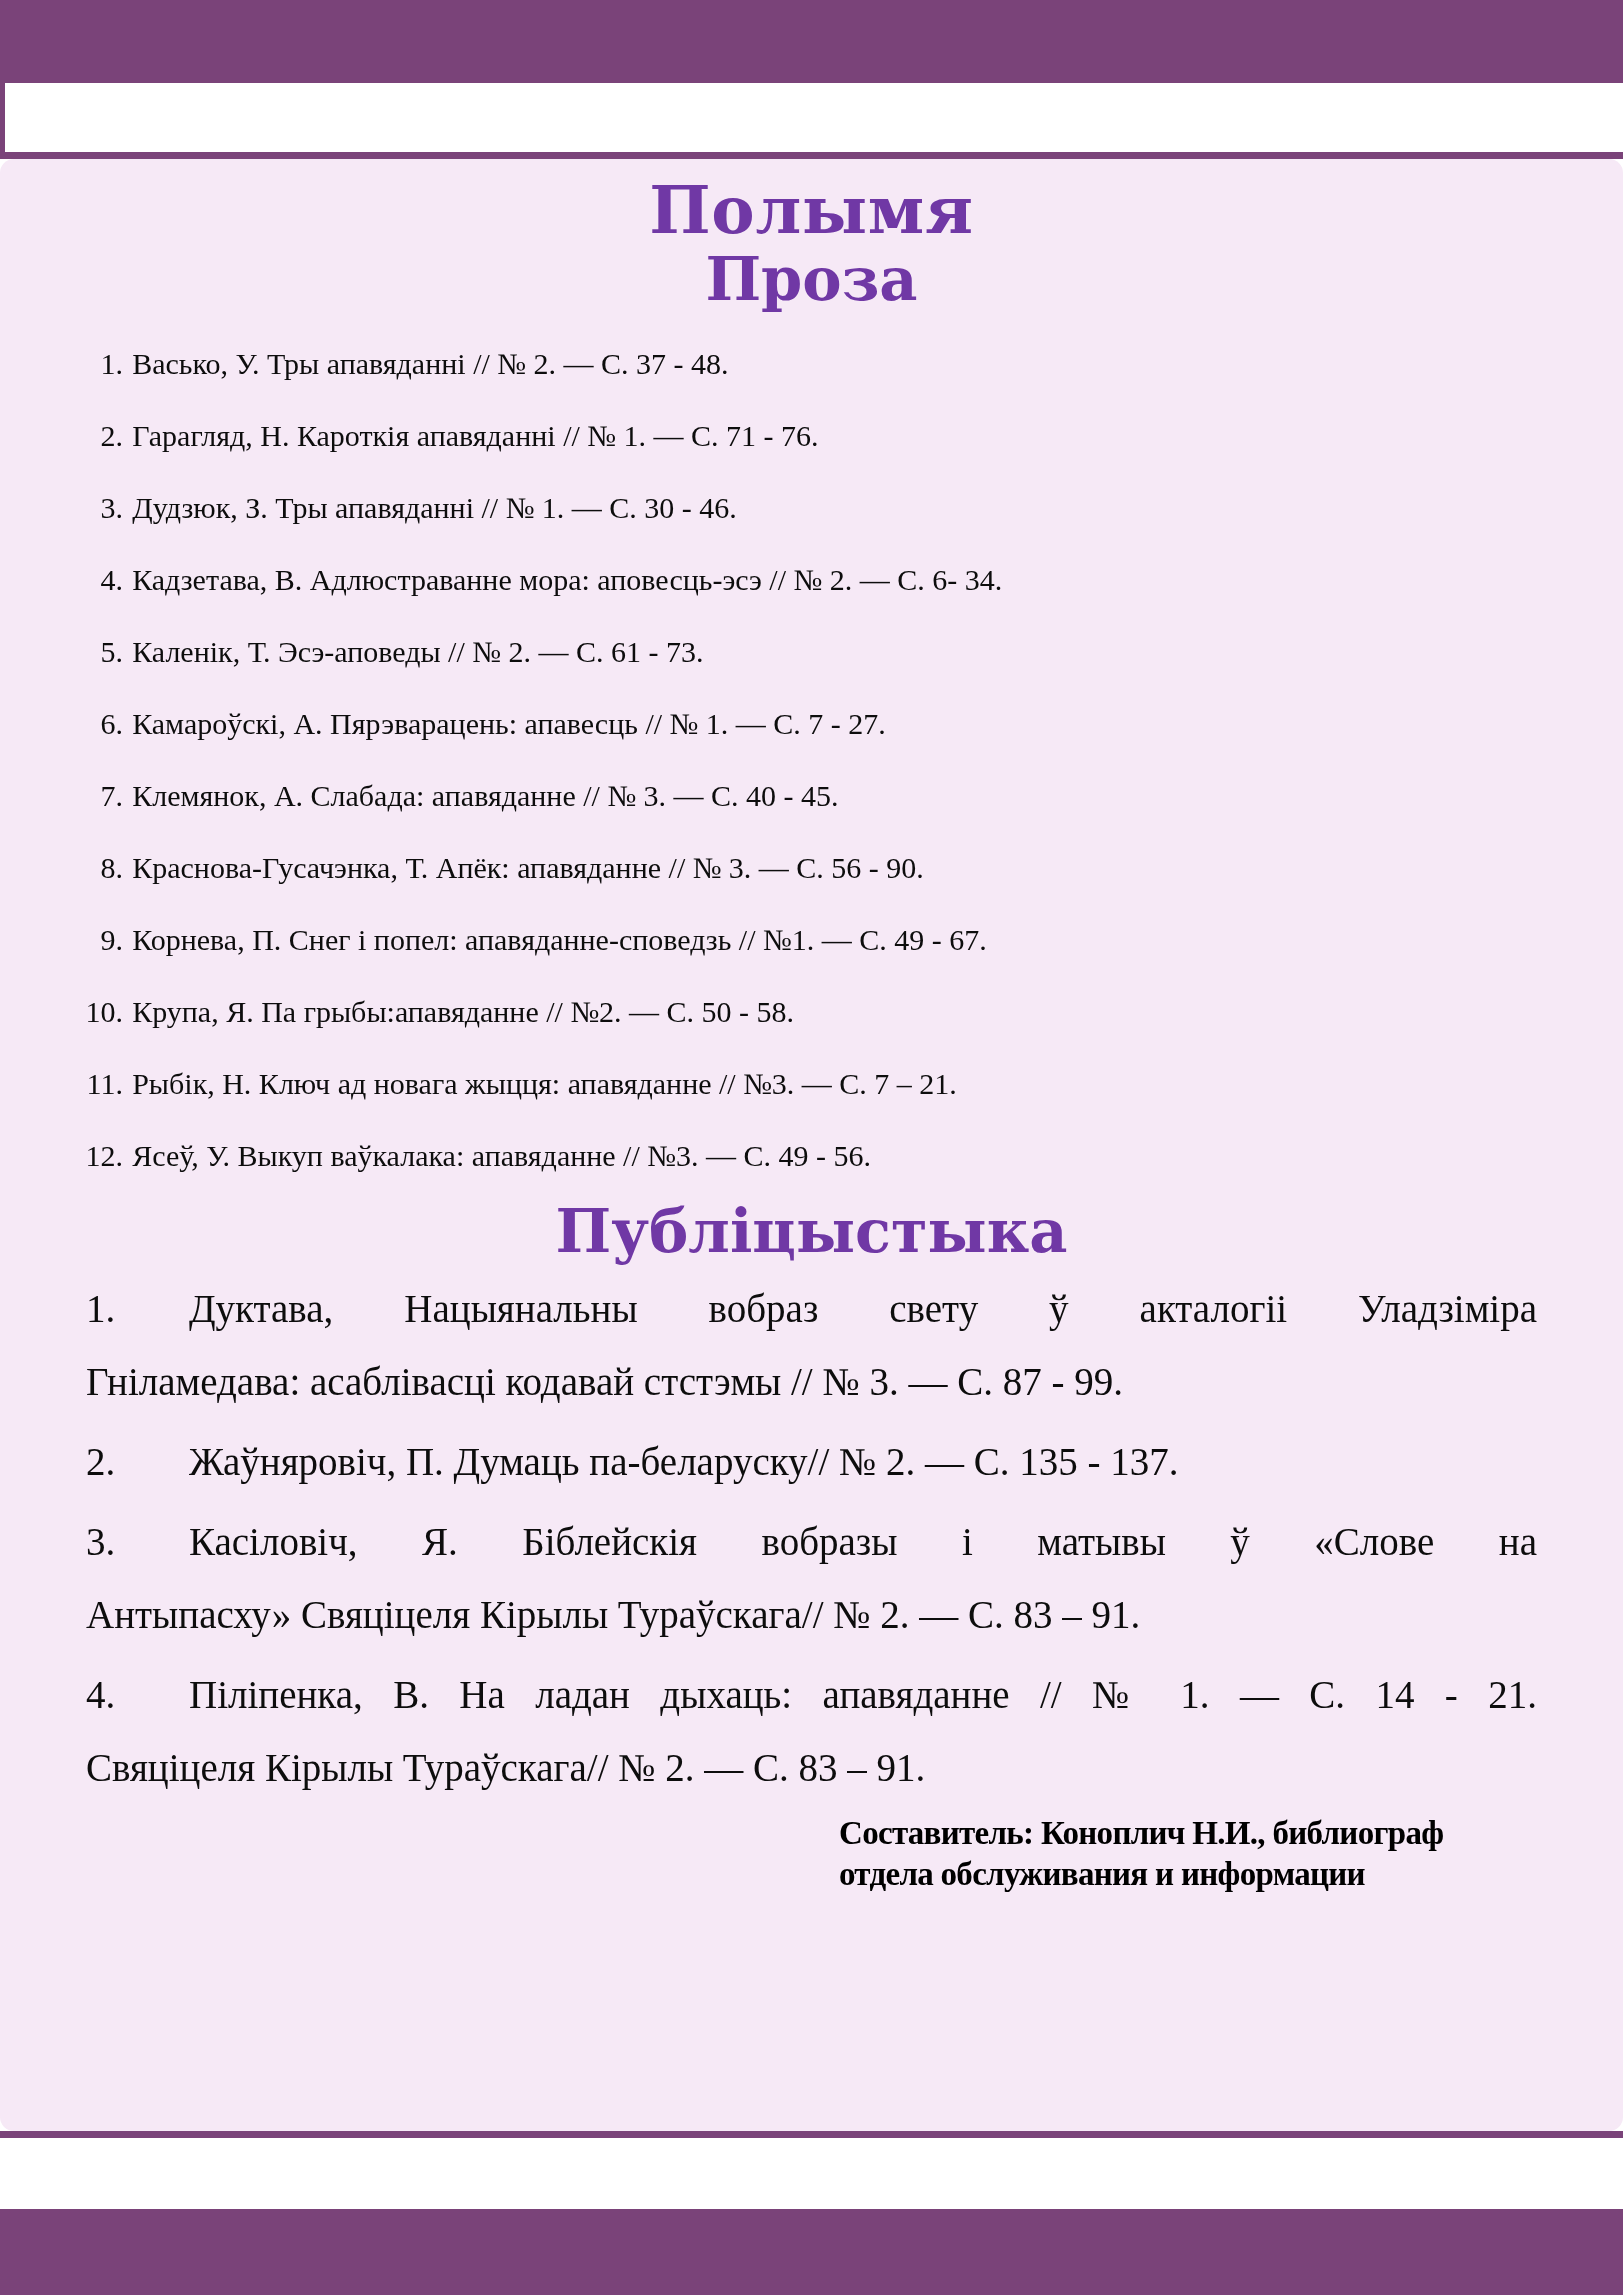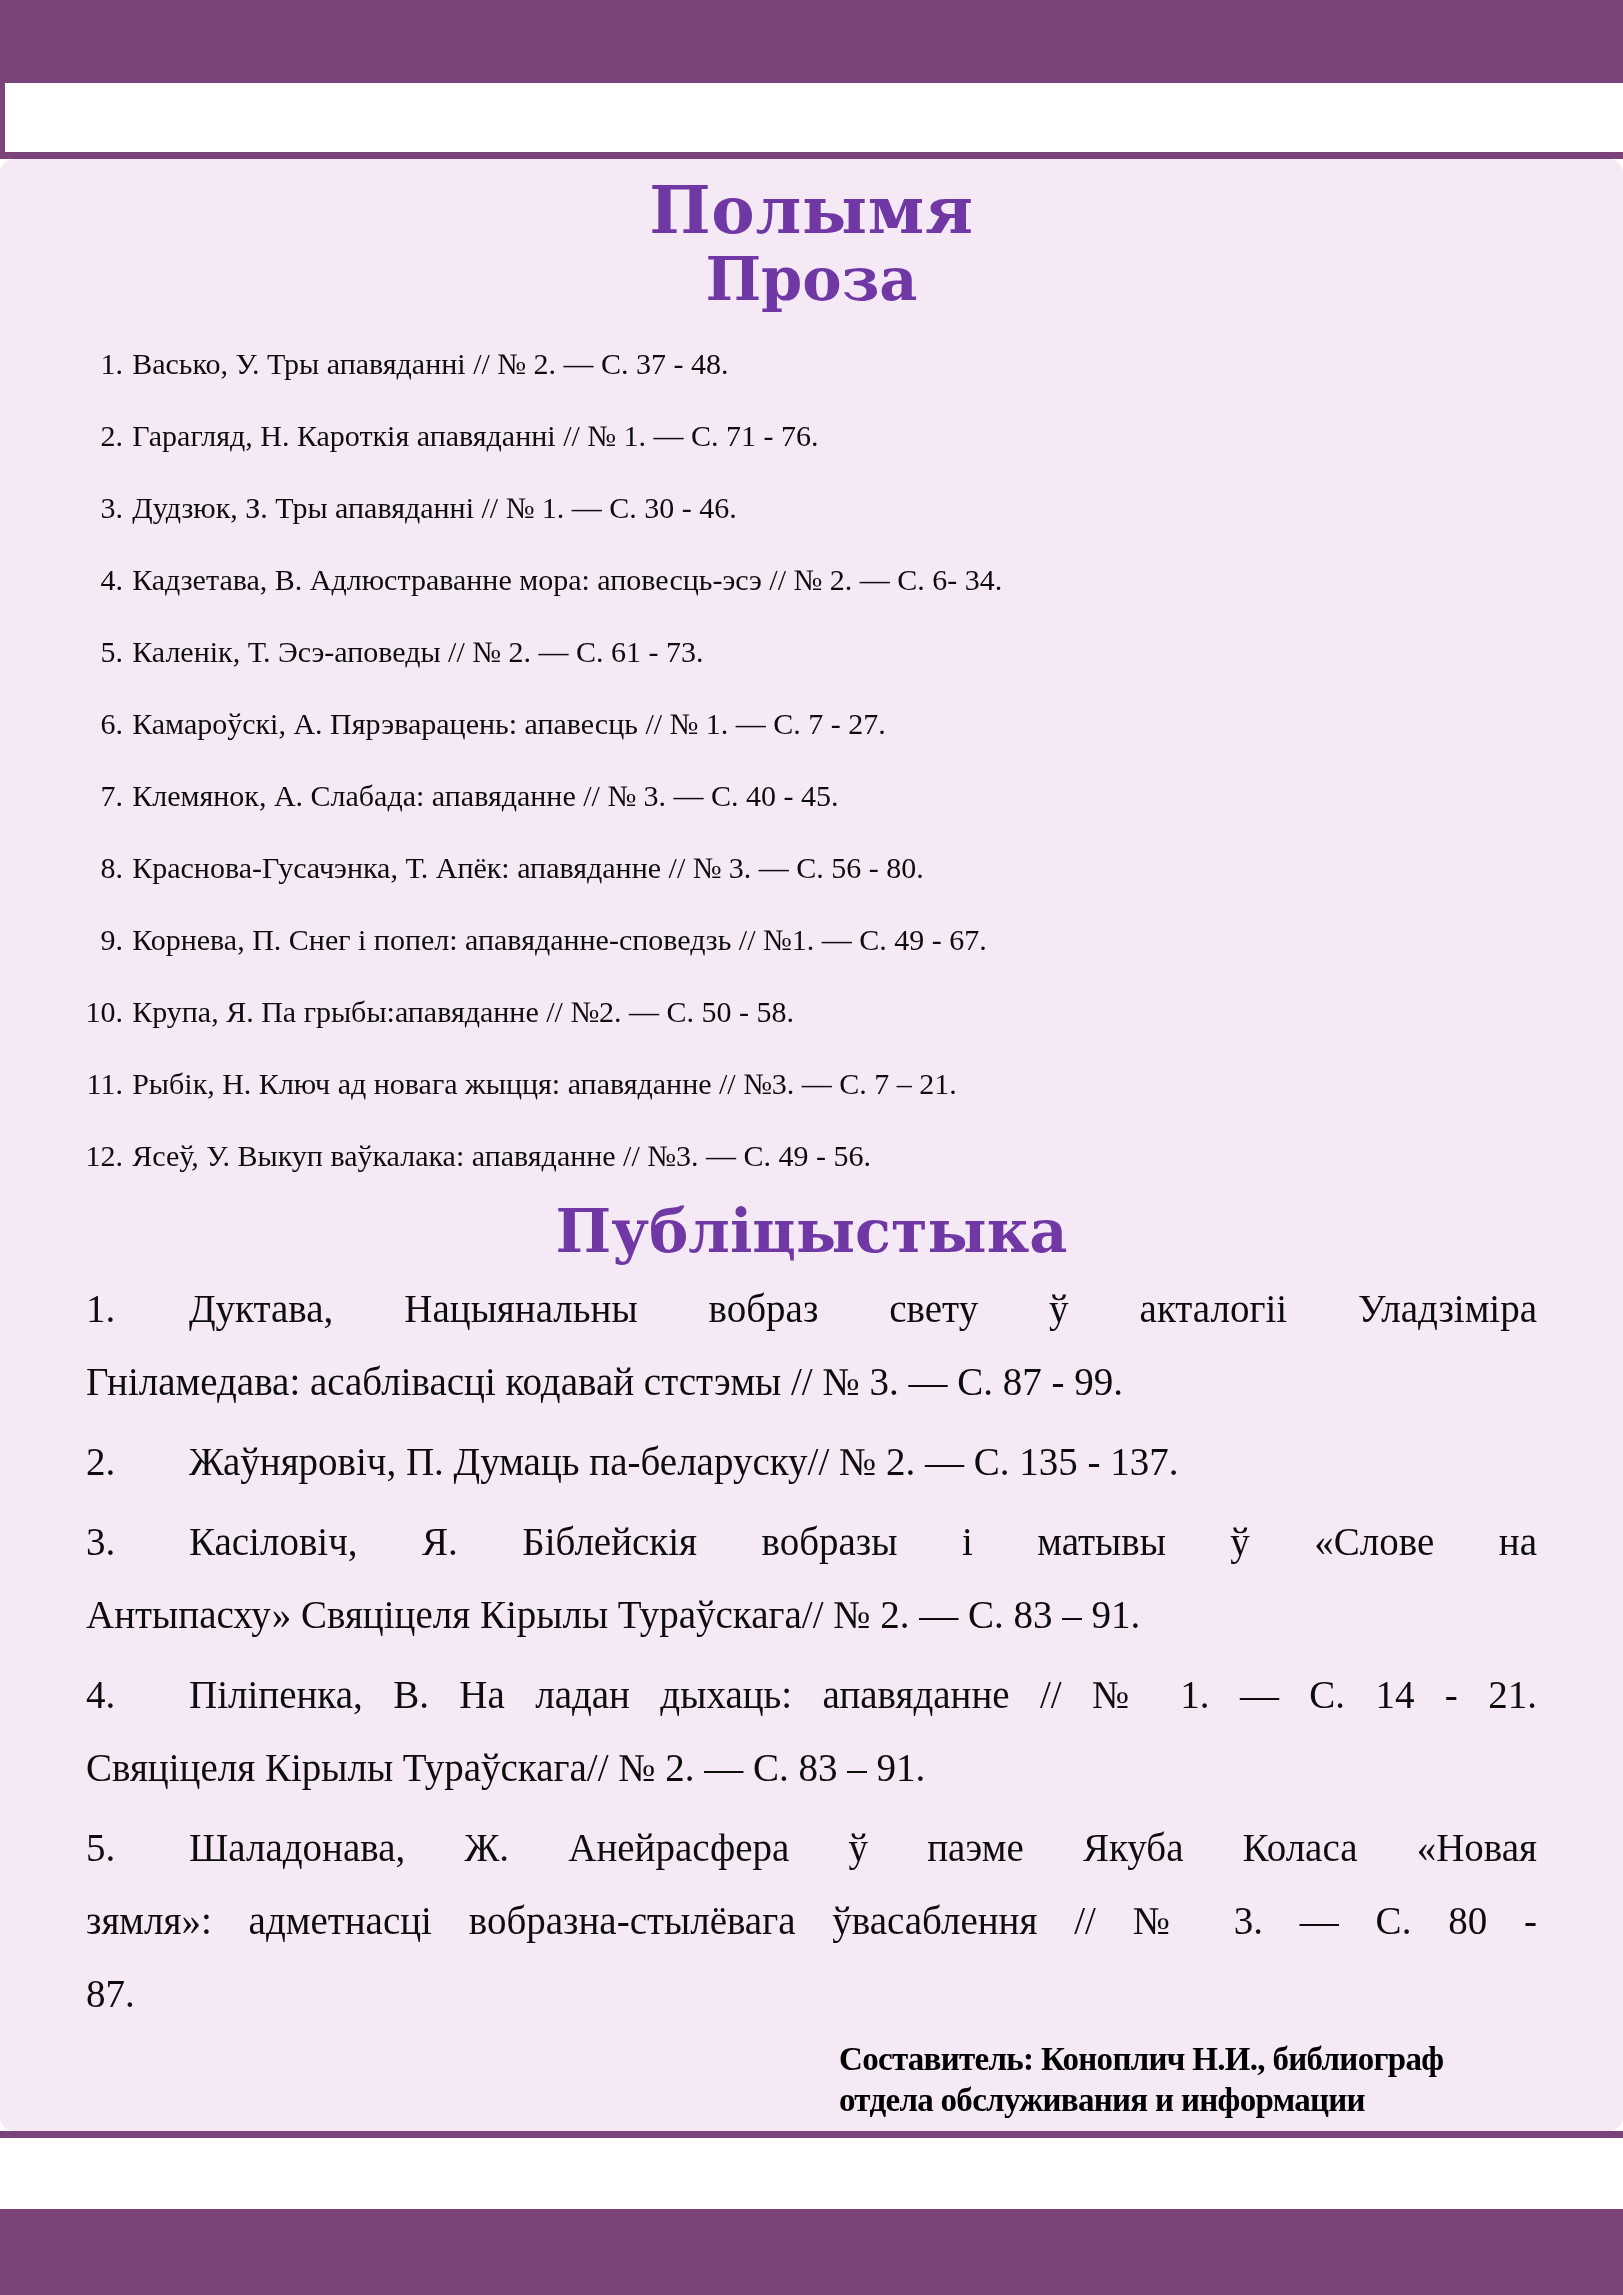--- a/index.html
+++ b/index.html
@@ -112,21 +112,21 @@
     <h2 class="section-title">Проза</h2>
 
     <ol class="entry-list">
       <li><span class="num">1.</span><span>Васько, У. Тры апавяданні // № 2. — С. 37 - 48.</span></li>
       <li><span class="num">2.</span><span>Гарагляд, Н. Кароткія апавяданні // № 1. — С. 71 - 76.</span></li>
       <li><span class="num">3.</span><span>Дудзюк, З. Тры апавяданні // № 1. — С. 30 - 46.</span></li>
       <li><span class="num">4.</span><span>Кадзетава, В. Адлюстраванне мора: аповесць-эсэ // № 2. — С. 6- 34.</span></li>
       <li><span class="num">5.</span><span>Каленік, Т. Эсэ-аповеды // № 2. — С. 61 - 73.</span></li>
       <li><span class="num">6.</span><span>Камароўскі, А. Пярэварацень: апавесць // № 1. — С. 7 - 27.</span></li>
       <li><span class="num">7.</span><span>Клемянок, А. Слабада: апавяданне // № 3. — С. 40 - 45.</span></li>
-      <li><span class="num">8.</span><span>Краснова-Гусачэнка, Т. Апёк: апавяданне // № 3. — С. 56 - 80.</span></li>
+      <li><span class="num">8.</span><span>Краснова-Гусачэнка, Т. Апёк: апавяданне // № 3. — С. 56 - 90.</span></li>
       <li><span class="num">9.</span><span>Корнева, П. Снег і попел: апавяданне-споведзь // №1. — С. 49 - 67.</span></li>
       <li><span class="num">10.</span><span>Крупа, Я. Па грыбы:апавяданне // №2. — С. 50 - 58.</span></li>
       <li><span class="num">11.</span><span>Рыбік, Н. Ключ ад новага жыцця: апавяданне // №3. — С. 7 – 21.</span></li>
       <li><span class="num">12.</span><span>Ясеў, У. Выкуп ваўкалака: апавяданне // №3. — С. 49 - 56.</span></li>
     </ol>
 
     <h2 class="section-title second">Публіцыстыка</h2>
 
     <div class="pub-list">
 
@@ -142,25 +142,20 @@
       <div class="pub-entry">
         <div class="pline"><span class="pnum">3.</span><span>Касіловіч, Я. Біблейскія вобразы і матывы ў «Слове на</span></div>
         <div class="pline last">Антыпасху» Свяціцеля Кірылы Тураўскага// № 2. — С. 83 – 91.</div>
       </div>
 
       <div class="pub-entry">
         <div class="pline"><span class="pnum">4.</span><span>Піліпенка, В. На ладан дыхаць: апавяданне // № 1. — С. 14 - 21.</span></div>
         <div class="pline last">Свяціцеля Кірылы Тураўскага// № 2. — С. 83 – 91.</div>
       </div>
 
-      <div class="pub-entry">
-        <div class="pline"><span class="pnum">5.</span><span>Шаладонава, Ж. Анейрасфера ў паэме Якуба Коласа «Новая</span></div>
-        <div class="pline">зямля»: адметнасці вобразна-стылёвага ўвасаблення // № 3. — С. 80 -</div>
-        <div class="pline last">87.</div>
-      </div>
 
     </div>
 
     <div class="credit">
       <div>Составитель: Коноплич Н.И., библиограф</div>
       <div>отдела обслуживания и информации</div>
     </div>
 
   </div>
 

